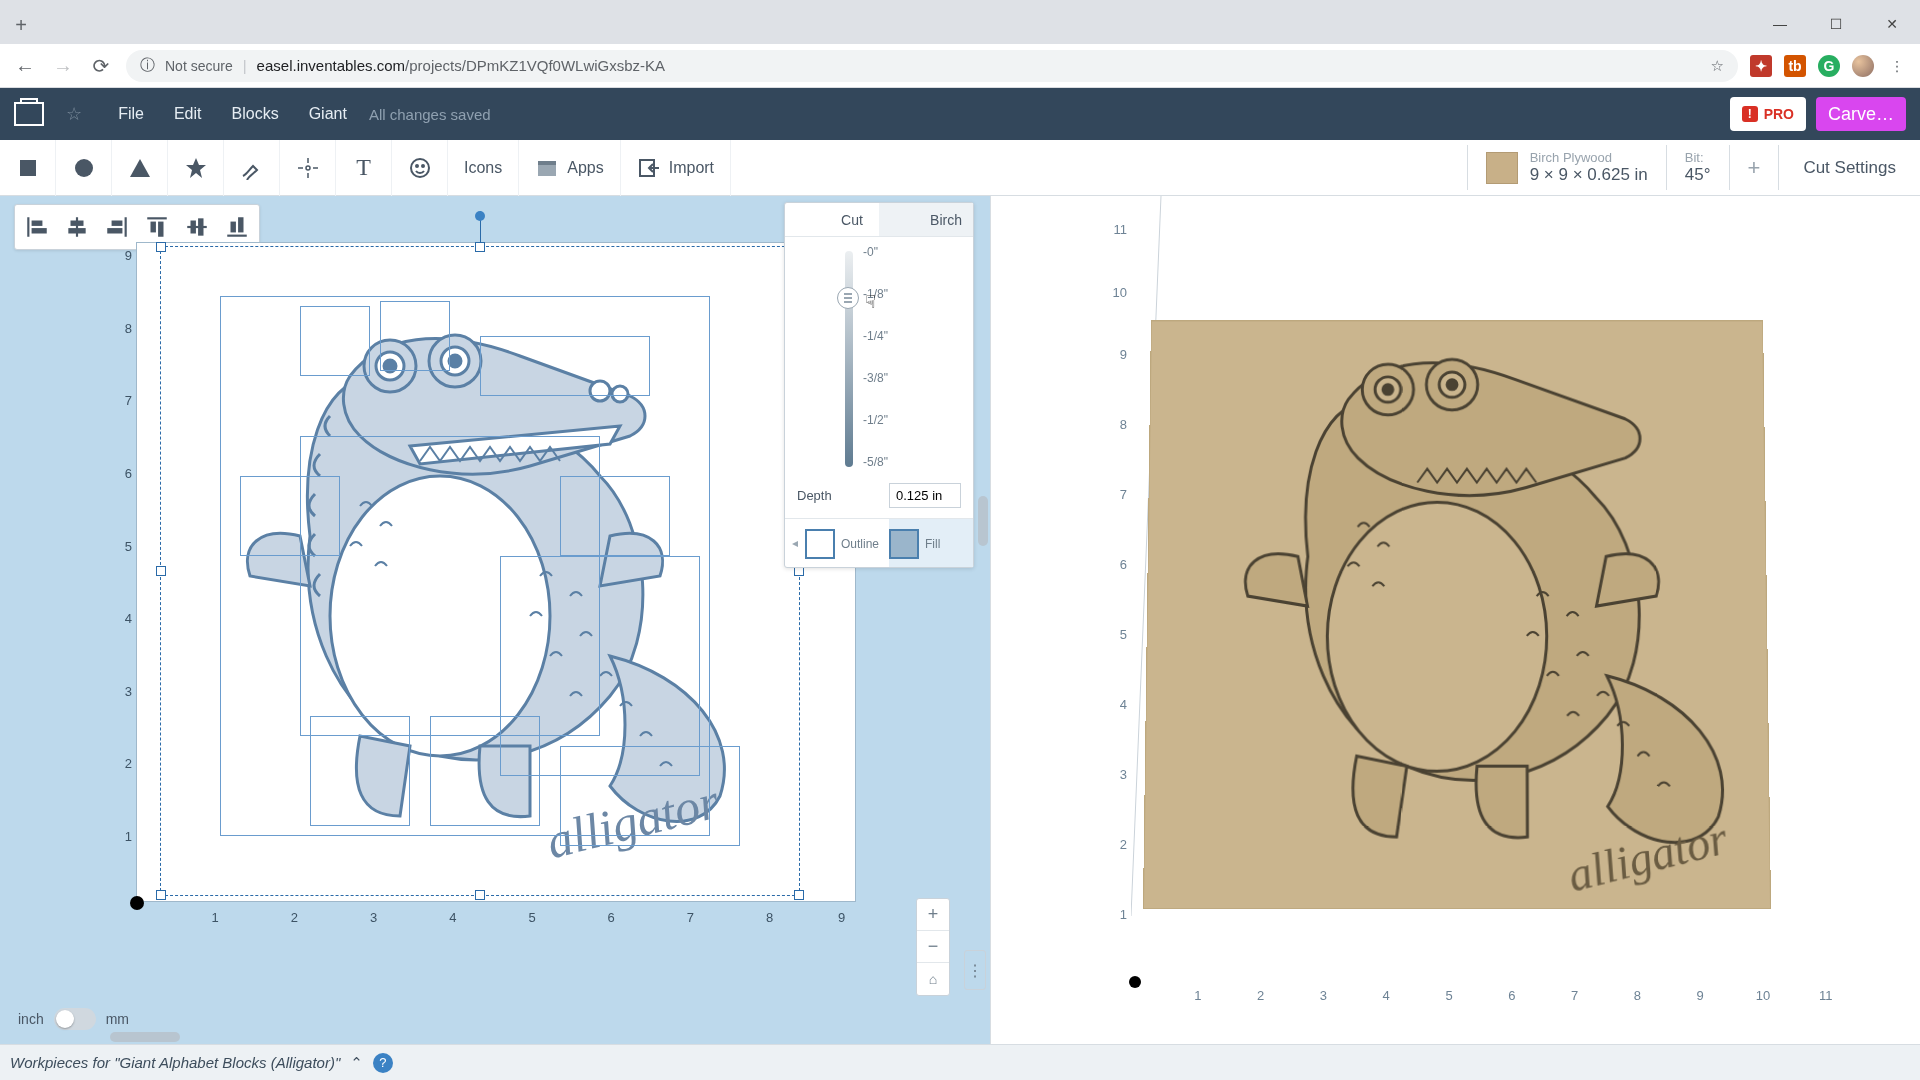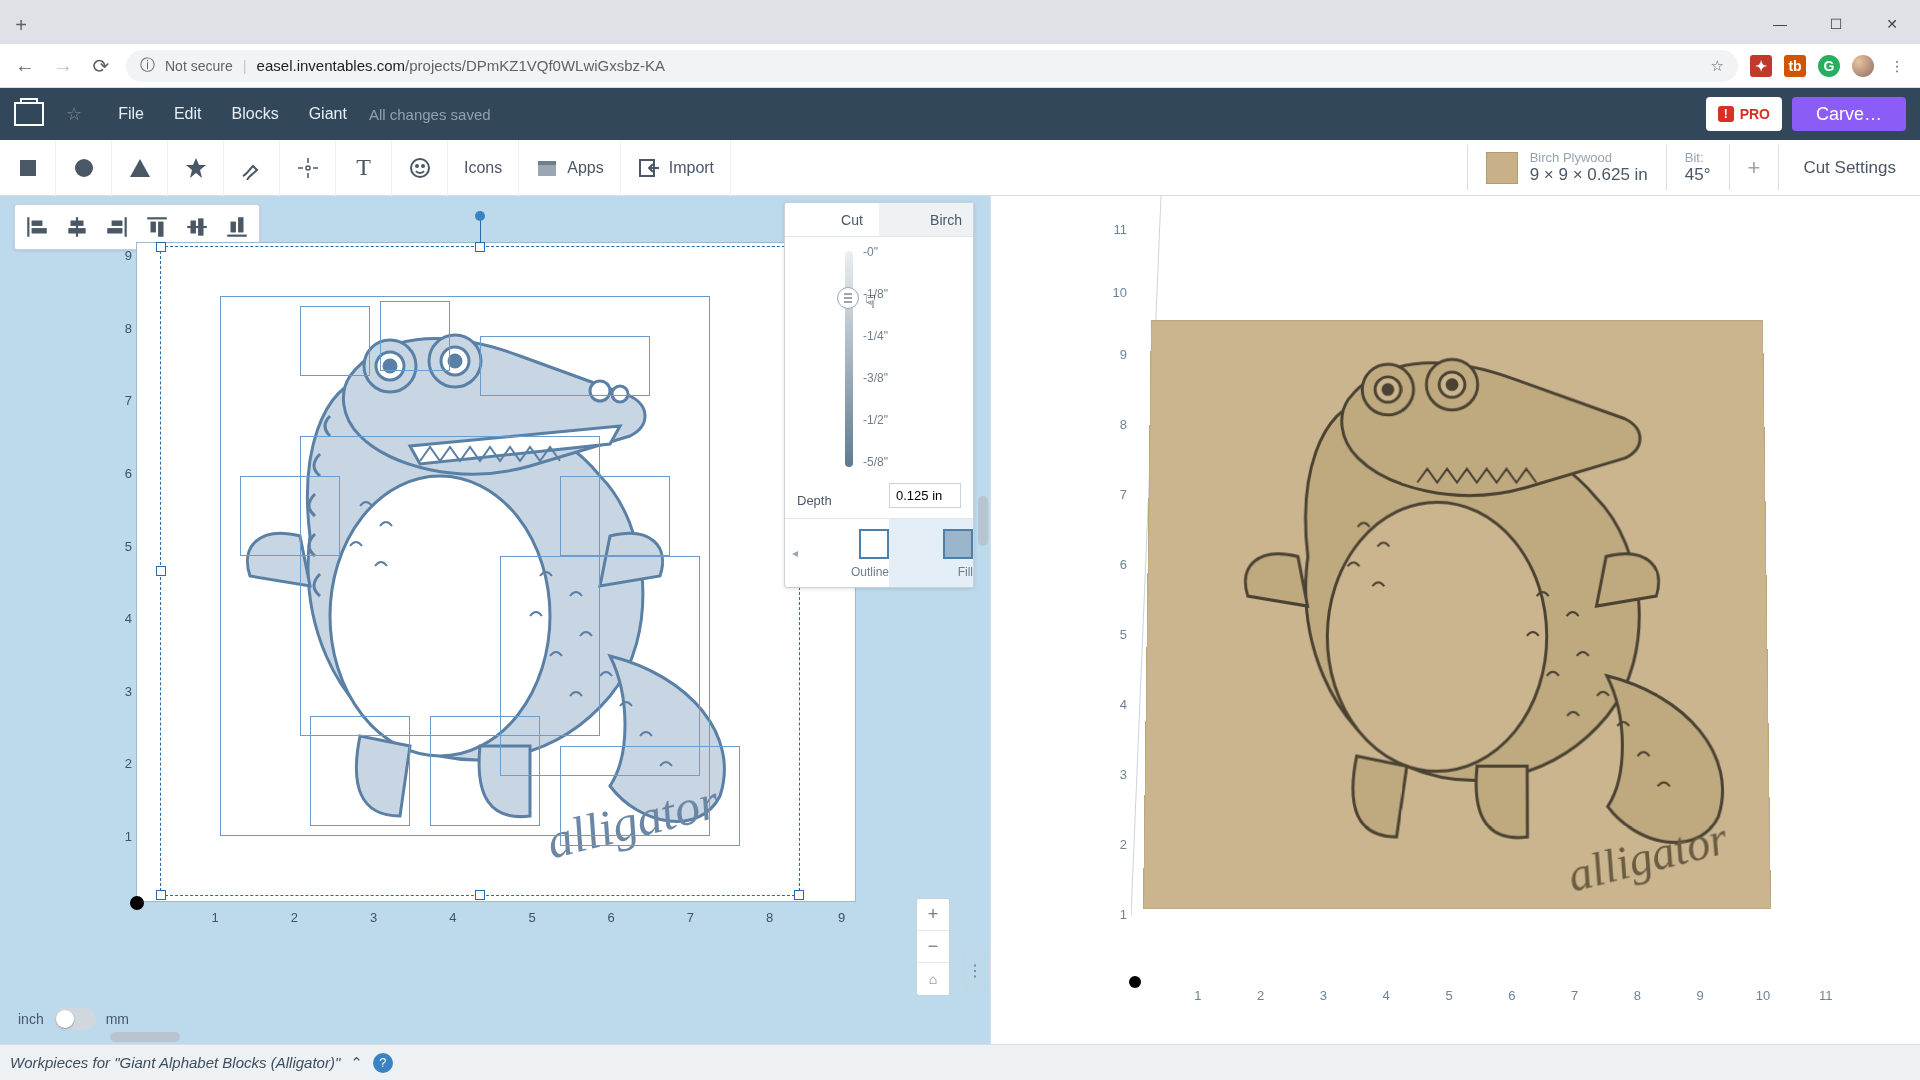--- a/index.html
+++ b/index.html
@@ -32,21 +32,21 @@
 .easel-logo { width:30px; height:24px; border:2px solid #fff; position:relative;}
 .easel-logo:before{content:"";position:absolute;left:4px;right:4px;top:-6px;height:4px;border:2px solid #fff;border-bottom:none;}
 .proj-title { font-size:24px; font-weight:400; }
 .star-fav { color:#7a8b9b; font-size:18px;}
 .menu-items { display:flex; gap:30px; margin-left:14px;}
 .menu-items span { font-size:16px; color:#e6edf3;}
 .save-status{color:#8fa0b0; font-size:15px;}
 .header-right{margin-left:auto; display:flex; gap:10px;}
 .pro-btn{background:#fff;color:#d93025;height:34px;border-radius:4px;padding:0 12px;display:flex;align-items:center;gap:6px;font-weight:bold;font-size:14px;}
 .pro-btn .bang{background:#d93025;color:#fff;border-radius:3px;width:16px;height:16px;display:inline-flex;align-items:center;justify-content:center;font-size:12px;}
-.carve-btn{background:#8b5cf6;color:#fff;height:34px;border-radius:4px;padding:0 24px;display:flex;align-items:center;font-size:18px;}
+.carve-btn{background:#d946ef;color:#fff;height:34px;border-radius:4px;padding:0 12px;display:flex;align-items:center;font-size:18px;}
 
 
 .shape-toolbar{height:56px;background:#fff;border-bottom:1px solid #d7dde2;display:flex;align-items:center;}
 .tool{width:56px;height:56px;display:flex;align-items:center;justify-content:center;color:#4a5765;border-right:1px solid #eef1f4;}
 .tool.wide{width:auto;padding:0 16px;gap:8px;font-size:16px;}
 .tool svg{width:24px;height:24px;}
 .right-panels{margin-left:auto;display:flex;height:45px;padding-left:8px;}
 .panel{border-left:1px solid #d7dde2;display:flex;align-items:center;padding:0 18px;gap:12px;}
 .wood-swatch{width:32px;height:32px;background:#c8b088;border:1px solid #b39b74;}
 .panel small{display:block;color:#98a3ad;font-size:13px;line-height:1.2;}
@@ -81,24 +81,24 @@
 
 .prop-panel{position:absolute;right:16px;top:6px;width:190px;background:#fff;border:1px solid #c9d2da;border-radius:3px;box-shadow:0 1px 4px rgba(0,0,0,0.12);}
 .prop-tabs{display:flex;height:34px;border-bottom:1px solid #e2e7eb;}
 .prop-tabs div{flex:1;display:flex;align-items:center;justify-content:center;font-size:14px;color:#4a5765;padding-left:40px;}
 .prop-tabs div.active{background:#eef2f5;}
 .depth-slider-wrap{padding:12px 18px 6px;position:relative;height:240px;}
 .depth-track{position:absolute;left:60px;top:14px;width:8px;height:216px;background:linear-gradient(#eceff1,#5f7b91);border-radius:4px;}
 .depth-thumb{position:absolute;left:52px;top:50px;width:22px;height:22px;background:#fff;border:1px solid #9aa7b2;border-radius:50%;display:flex;align-items:center;justify-content:center;}
 .depth-thumb:after{content:"";width:8px;height:2px;background:#9aa7b2;box-shadow:0 -4px 0 #9aa7b2,0 4px 0 #9aa7b2;}
 .tick-lbl{position:absolute;left:78px;font-size:12px;color:#6f7e8b;white-space:nowrap;}
-.depth-row{display:flex;align-items:flex-end;justify-content:space-between;padding:6px 12px 10px;font-size:13px;color:#4a5765;}
+.depth-row{display:flex;align-items:center;justify-content:space-between;padding:6px 12px 10px;font-size:13px;color:#4a5765;}
 .depth-row input{width:72px;border:1px solid #c9d2da;padding:4px 6px;font-size:13px;text-align:left;}
 .cut-type{display:flex;border-top:1px solid #e2e7eb;}
-.cut-type .ctcol{flex:1;display:flex;flex-direction:column;align-items:flex-end;padding:10px 0 8px;gap:6px;font-size:12px;color:#6f7e8b;}
+.cut-type .ctcol{flex:1;display:flex;flex-direction:row;align-items:center;padding:10px 0 8px;gap:6px;font-size:12px;color:#6f7e8b;}
 .cut-type .ctcol.active{background:#e3eef7;}
 .ctbox{width:30px;height:30px;border:2px solid #4a7fae;background:#fff;}
 .ctbox.fill{background:#9ab5cb;}
 .cut-type .side{width:20px;display:flex;align-items:center;justify-content:center;color:#9aa7b2;font-size:12px;}
 
 
 .zoom-ctl{position:absolute;right:40px;bottom:48px;width:34px;background:#fff;border:1px solid #c9d2da;border-radius:3px;}
 .zoom-ctl div{height:32px;display:flex;align-items:center;justify-content:center;color:#6f7e8b;border-bottom:1px solid #e2e7eb;font-size:18px;}
 .zoom-ctl div:last-child{border-bottom:none;font-size:14px;}
 .kebab2{position:absolute;right:4px;bottom:54px;width:22px;height:40px;display:flex;align-items:center;justify-content:center;color:#6f7e8b;border:1px solid #c9d2da;border-radius:3px;}

